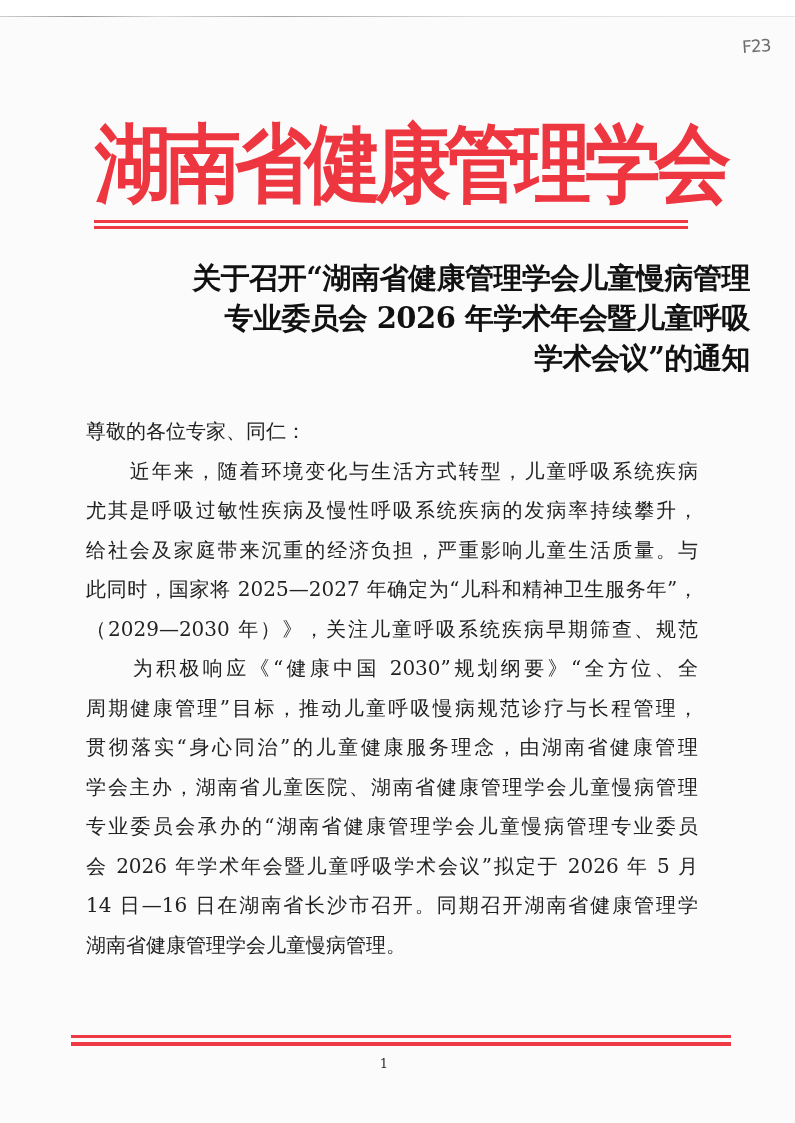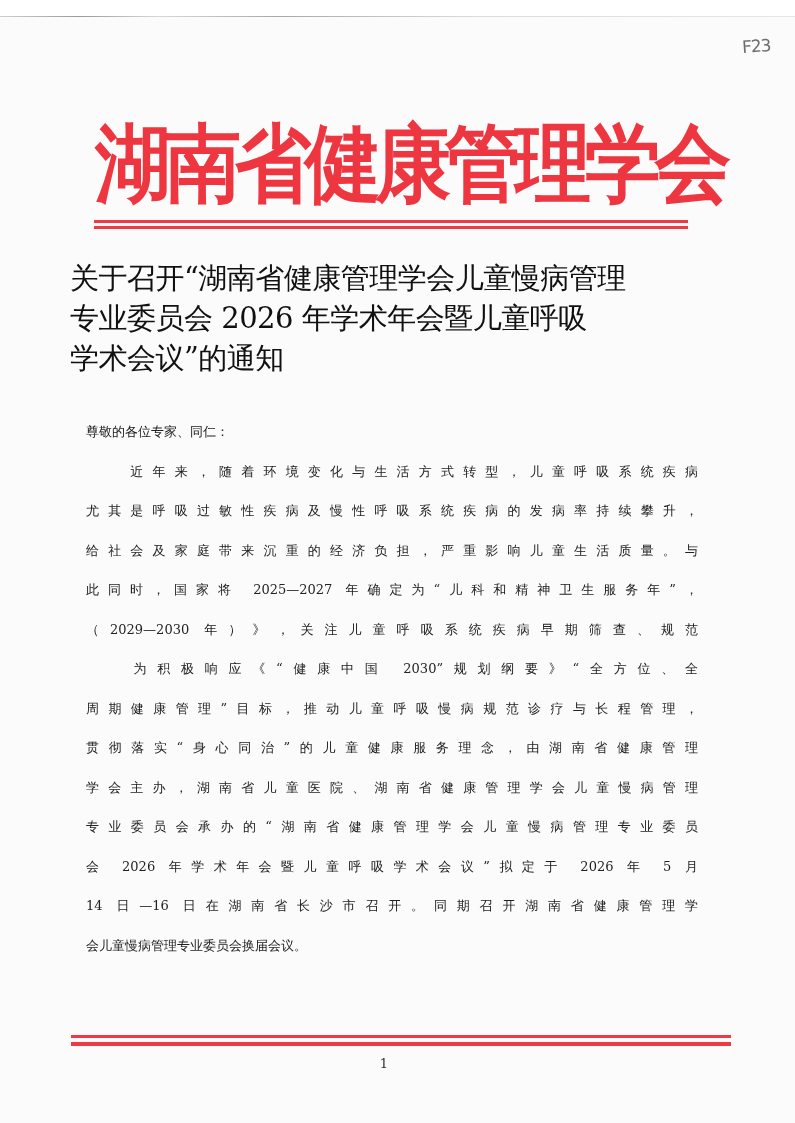--- a/index.html
+++ b/index.html
@@ -38,27 +38,27 @@
     box-sizing: border-box;
   }
   .red-double::after {
     content: ""; position: absolute; left: 0; right: 0; top: 0; height: 3px;
     background: #fbfbfb;
   }
   .top-rule { left: 94px; top: 220px; width: 594px; }
   .bottom-rule { left: 71px; top: 1035px; width: 660px; height: 11px; border-bottom-width: 4px; }
   .doc-title {
     position: absolute; left: 70px; top: 258px; width: 680px;
-    text-align: left; font-weight: normal; font-size: 29px; line-height: 40px;
+    text-align: right; font-weight: bold; font-size: 29px; line-height: 40px;
     color: #111; letter-spacing: -0.5px;
   }
   .doc-title div { white-space: nowrap; }
   .body-text {
     position: absolute; left: 86px; top: 412px; width: 612px;
-    font-size: 13px; line-height: 39.5px; color: #222;
+    font-size: 20px; line-height: 39.5px; color: #222;
   }
   .body-text .line { white-space: nowrap; display: block; text-align: justify; text-align-last: justify; }
   .body-text .line.last { text-align-last: left; }
   .salutation { text-align-last: left !important; }
   .page-number {
     position: absolute; left: 376px; top: 1056px; width: 16px;
     text-align: center; font-size: 13px; color: #333;
   }
 </style>
 </head>
@@ -91,18 +91,18 @@
   </div>
 
   <div>
     <span class="line">　　为积极响应《“健康中国 2030”规划纲要》“全方位、全</span>
     <span class="line">周期健康管理”目标，推动儿童呼吸慢病规范诊疗与长程管理，</span>
     <span class="line">贯彻落实“身心同治”的儿童健康服务理念，由湖南省健康管理</span>
     <span class="line">学会主办，湖南省儿童医院、湖南省健康管理学会儿童慢病管理</span>
     <span class="line">专业委员会承办的“湖南省健康管理学会儿童慢病管理专业委员</span>
     <span class="line">会 2026 年学术年会暨儿童呼吸学术会议”拟定于 2026 年 5 月</span>
     <span class="line">14 日—16 日在湖南省长沙市召开。同期召开湖南省健康管理学</span>
-    <span class="line last">会儿童慢病管理专业委员会换届会议。</span>
+    <span class="line last">湖南省健康管理学会儿童慢病管理。</span>
   </div>
 </div>
 
 <div class="red-double bottom-rule"></div>
 <div class="page-number">1</div>
 
 </body></html>

